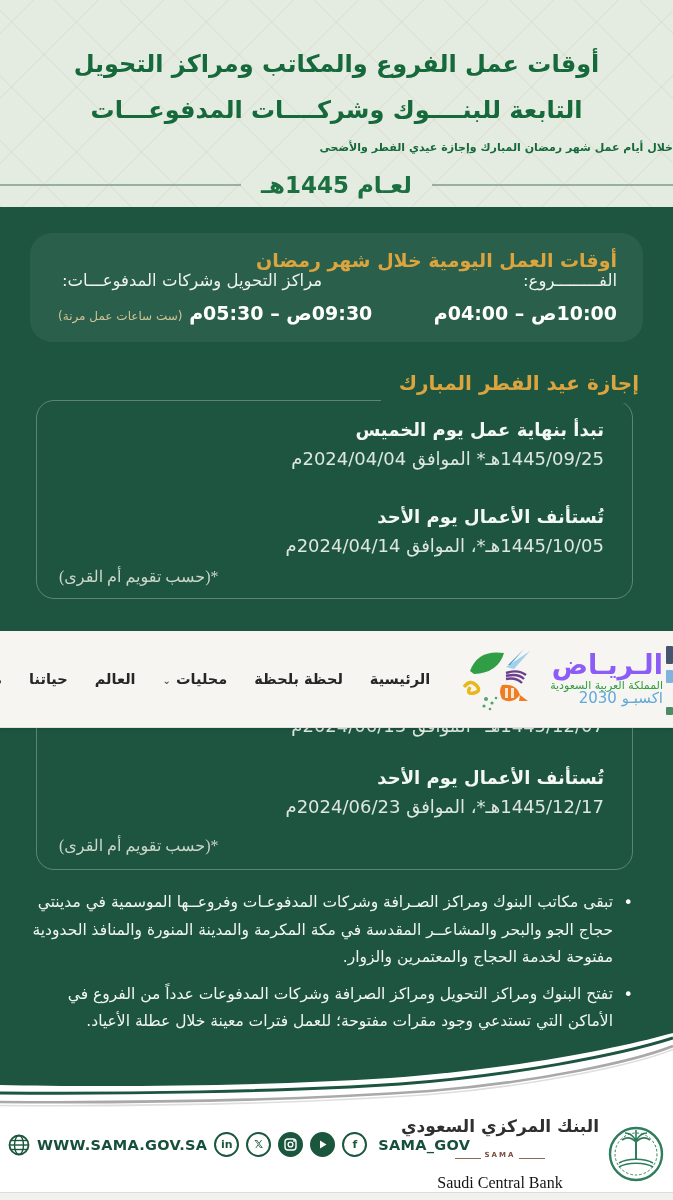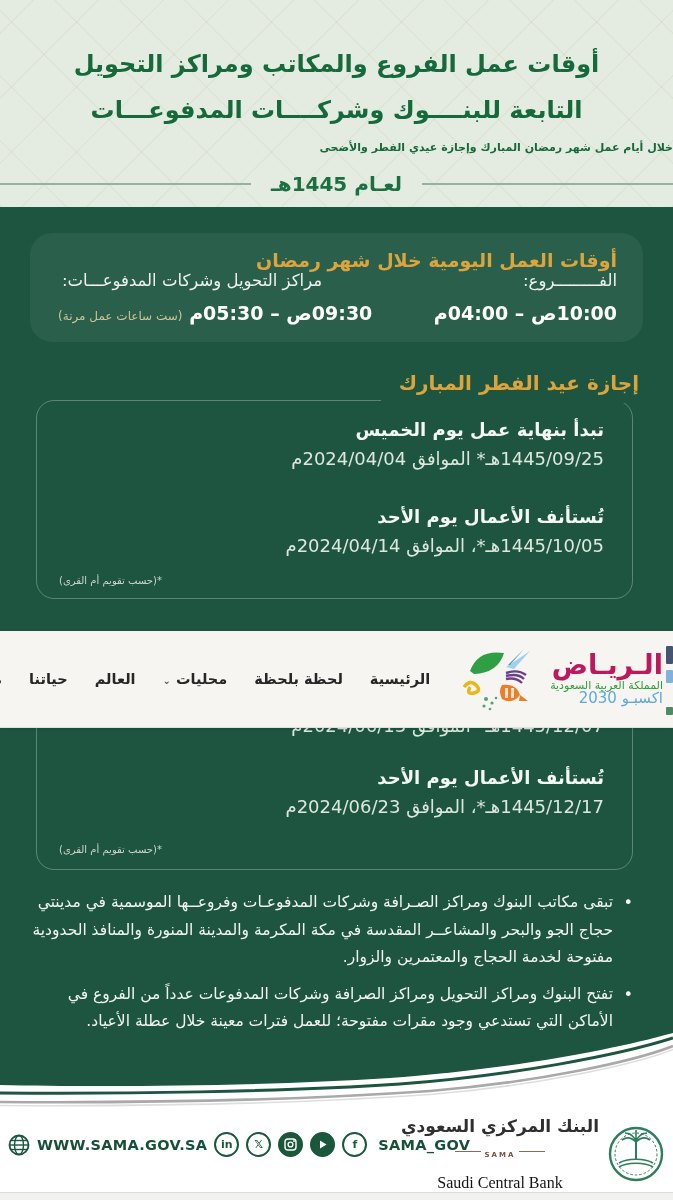--- a/index.html
+++ b/index.html
@@ -10,21 +10,21 @@
   
   .header{top:0;left:0;width:673px;height:207px;background:#e4ece2;direction:rtl;
     background-image:
       repeating-linear-gradient(45deg, rgba(187,176,137,.14) 0 1.5px, transparent 1.5px 46px),
       repeating-linear-gradient(-45deg, rgba(187,176,137,.14) 0 1.5px, transparent 1.5px 46px);}
   .h-title{width:100%;text-align:center;color:#15693a;font-weight:bold;font-size:24px;}
   .t1{top:50px;} .t2{top:96px;}
   .h-sub{top:141px;width:100%;text-align:right;color:#15693a;font-weight:bold;font-size:11px;}
   .year-row{top:172px;left:0;width:100%;display:flex;align-items:center;}
   .year-line{flex:1;height:1.5px;background:#94b29d;}
-  .year-text{color:#1c6f41;font-weight:bold;font-size:20px;margin:0 20px;}
+  .year-text{color:#1c6f41;font-weight:bold;font-size:23px;margin:0 20px;}
 
   
   .green{top:207px;left:0;width:673px;height:905px;background:#1d5541;direction:rtl;}
 
   .card1{top:26px;right:30px;left:30px;background:#2a5f4b;border-radius:22px;
          padding:16px 26px 18px;box-sizing:border-box;}
   .card1-title{color:#dca43e;font-weight:bold;font-size:19px;text-align:right;}
   .card1-grid{display:grid;grid-template-columns:38% 62%;row-gap:12px;}
   .lbl{color:#eef3ee;font-size:16.5px;text-align:right;}
   .lbl.left{text-align:left;padding-left:6px;}
@@ -33,21 +33,21 @@
   .mini-note{font-size:12px;color:#cfc496;font-weight:normal;margin-left:2px;}
 
   .sec-heading{color:#dca43e;font-weight:bold;font-size:20px;background:#1d5541;
                padding:2px 10px 8px 18px;z-index:2;}
   .fitr-heading{top:162px;right:24px;}
   .hbox{border:1px solid rgba(214,230,214,.34);border-radius:18px;background:transparent;}
   .fitr-box{top:193px;right:40px;left:36px;height:197px;}
   .adha-box{top:433px;right:40px;left:36px;height:228px;}
   .line-bold{color:#f4f8f4;font-weight:bold;font-size:18px;text-align:right;right:28px;left:12px;}
   .line-date{color:#dde7dd;font-size:18px;text-align:right;right:28px;left:20px;}
-  .footnote{color:#ccd6ca;font-size:10px;left:22px;bottom:12px;}
+  .footnote{color:#ccd6ca;font-size:16px;left:22px;bottom:12px;font-family:Liberation Serif, serif;}
 
   .bullets{top:682px;right:38px;left:30px;color:#f2f6f2;}
   .bullet{position:relative;padding-right:22px;font-size:15.5px;line-height:27.5px;
           text-align:right;margin-bottom:9px;}
   .bullet .dot{position:absolute;right:2px;top:0;font-size:16px;color:#ffffff;}
 
   
   .swoosh{top:1030px;left:0;width:673px;height:82px;}
 
   
@@ -55,33 +55,33 @@
   .f-left{left:8px;top:20px;display:flex;align-items:center;gap:7px;direction:ltr;}
   .f-site{color:#17503a;font-weight:bold;font-size:14.5px;letter-spacing:.3px;}
   .soc{width:25px;height:25px;border:2px solid #1a573d;border-radius:50%;display:flex;
        align-items:center;justify-content:center;box-sizing:border-box;color:#1a573d;
        font-weight:bold;font-size:11px;}
   .soc.fill{background:#1a573d;color:#fff;}
   .f-handle{color:#17503a;font-weight:bold;font-size:14.5px;margin-left:4px;letter-spacing:.3px;}
   .f-right{right:8px;top:4px;display:flex;align-items:center;gap:8px;direction:ltr;}
   .sama-text{text-align:center;}
   .sama-ar{font-weight:bold;font-size:17px;color:#2f2f2f;}
-  .sama-row{display:flex;align-items:flex-start;justify-content:center;gap:4px;margin:15px 0;}
+  .sama-row{display:flex;align-items:flex-end;justify-content:center;gap:4px;margin:15px 0;}
   .sama-row .ln{width:26px;height:1px;background:#8a6a52;}
   .sama-abbr{font-size:7px;color:#7a4b3a;letter-spacing:2px;font-weight:bold;}
   .sama-en{font-family:"Liberation Serif","DejaVu Serif",serif;font-size:16px;color:#141414;}
   .strip{top:1192px;left:0;width:673px;height:8px;background:#f1f2f0;border-top:1px solid #dcdcdc;box-sizing:border-box;}
 
   
   .navbar{top:631px;left:0;width:673px;height:96px;background:#f6f5f2;z-index:50;
           direction:rtl;display:flex;align-items:center;overflow:hidden;
           border-bottom:1px solid #e2e0da;box-shadow:0 1px 3px rgba(0,0,0,.12);}
   .nav-logo{display:flex;align-items:center;gap:6px;margin-right:10px;flex:0 0 auto;}
   .logo-text{text-align:right;line-height:1.05;}
-  .logo-name{color:#be185d;font-weight:bold;font-size:27px;}
+  .logo-name{color:#8b5cf6;font-weight:bold;font-size:27px;}
   .logo-tag{color:#2f9e3f;font-size:11px;}
   .logo-expo{color:#5fa9d8;font-weight:normal;font-size:15px;}
   .nav-items{display:flex;align-items:center;gap:27px;margin-right:26px;flex:0 0 auto;white-space:nowrap;}
   .nav-item{color:#262626;font-weight:bold;font-size:14.5px;display:flex;align-items:center;gap:5px;cursor:pointer;}
   .chev{font-size:10px;color:#555;transform:translateY(1px);}
   .edge-frag{right:0;top:640px;width:7px;height:80px;z-index:51;}
   .edge-frag .b1{width:7px;height:18px;background:#45546f;margin-top:6px;border-radius:1px;}
   .edge-frag .b2{width:7px;height:13px;background:#7fb3dc;margin-top:6px;border-radius:1px;}
   .edge-frag .b3{width:7px;height:8px;background:#4c8b63;margin-top:24px;border-radius:1px;}
 </style>

